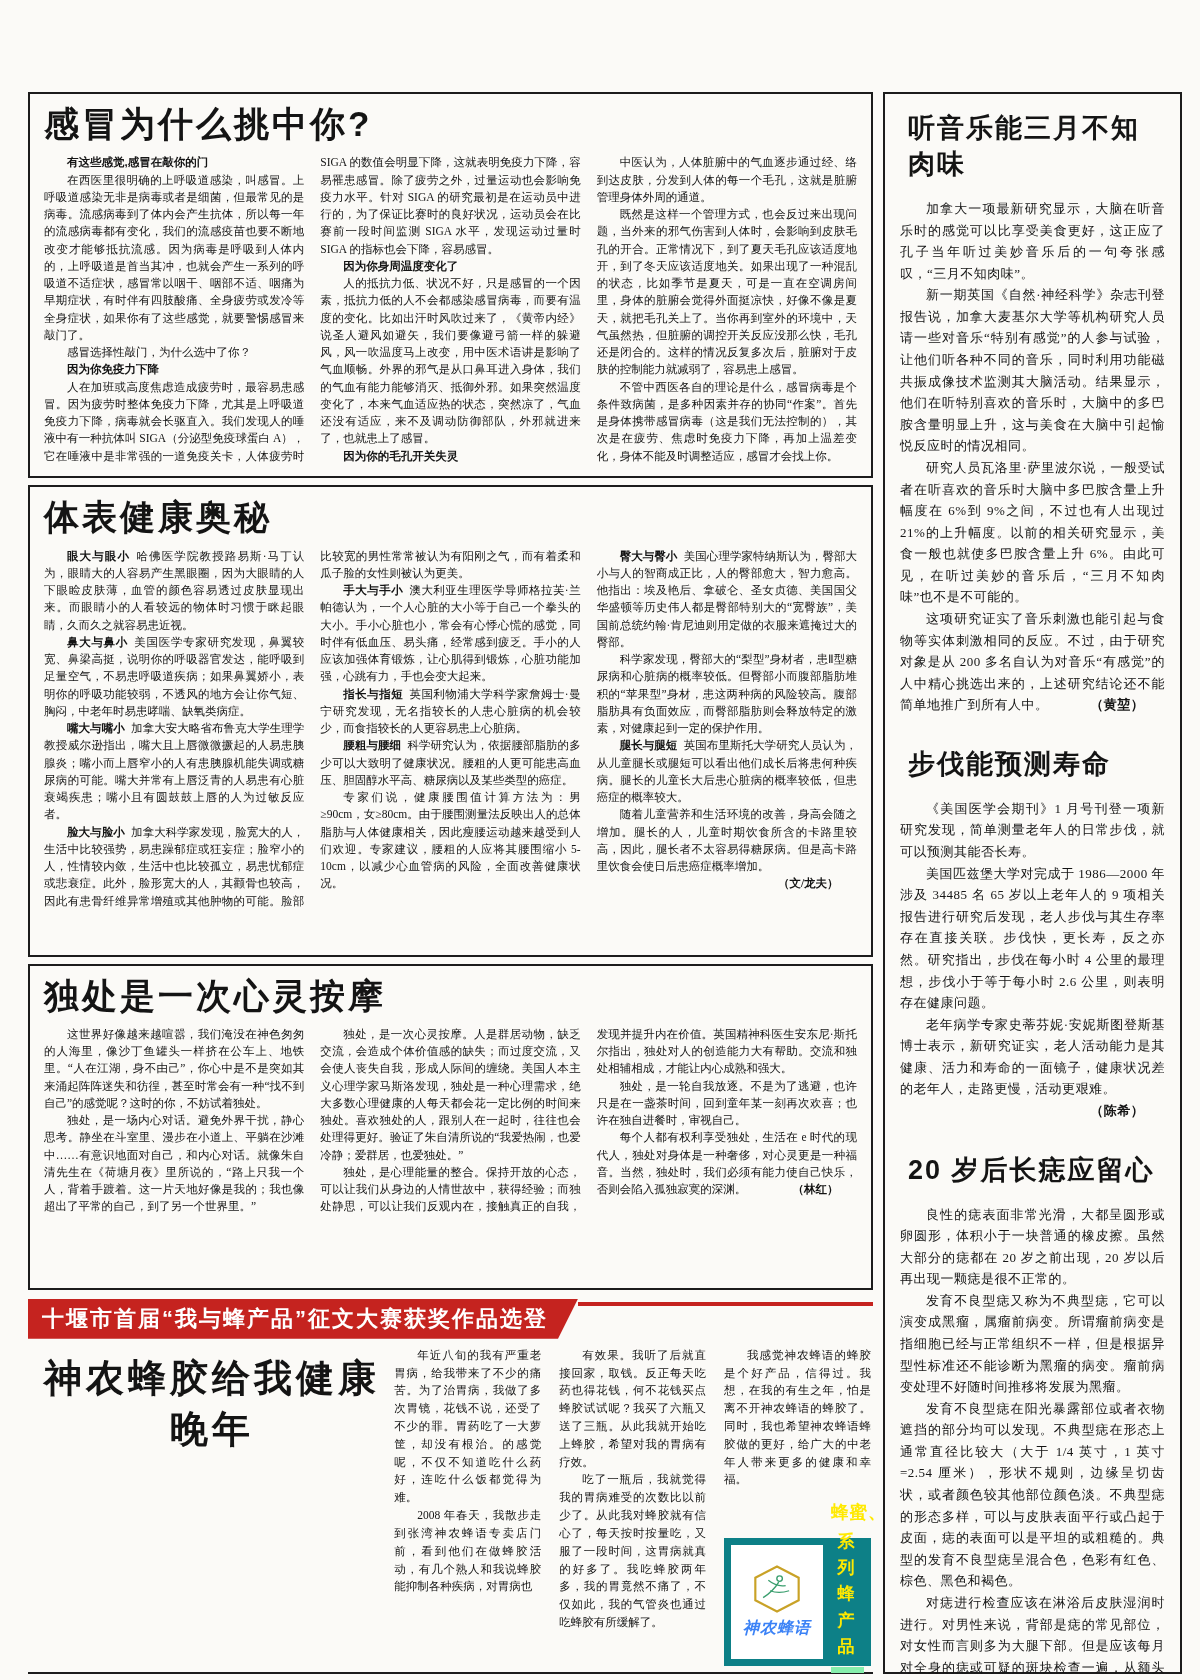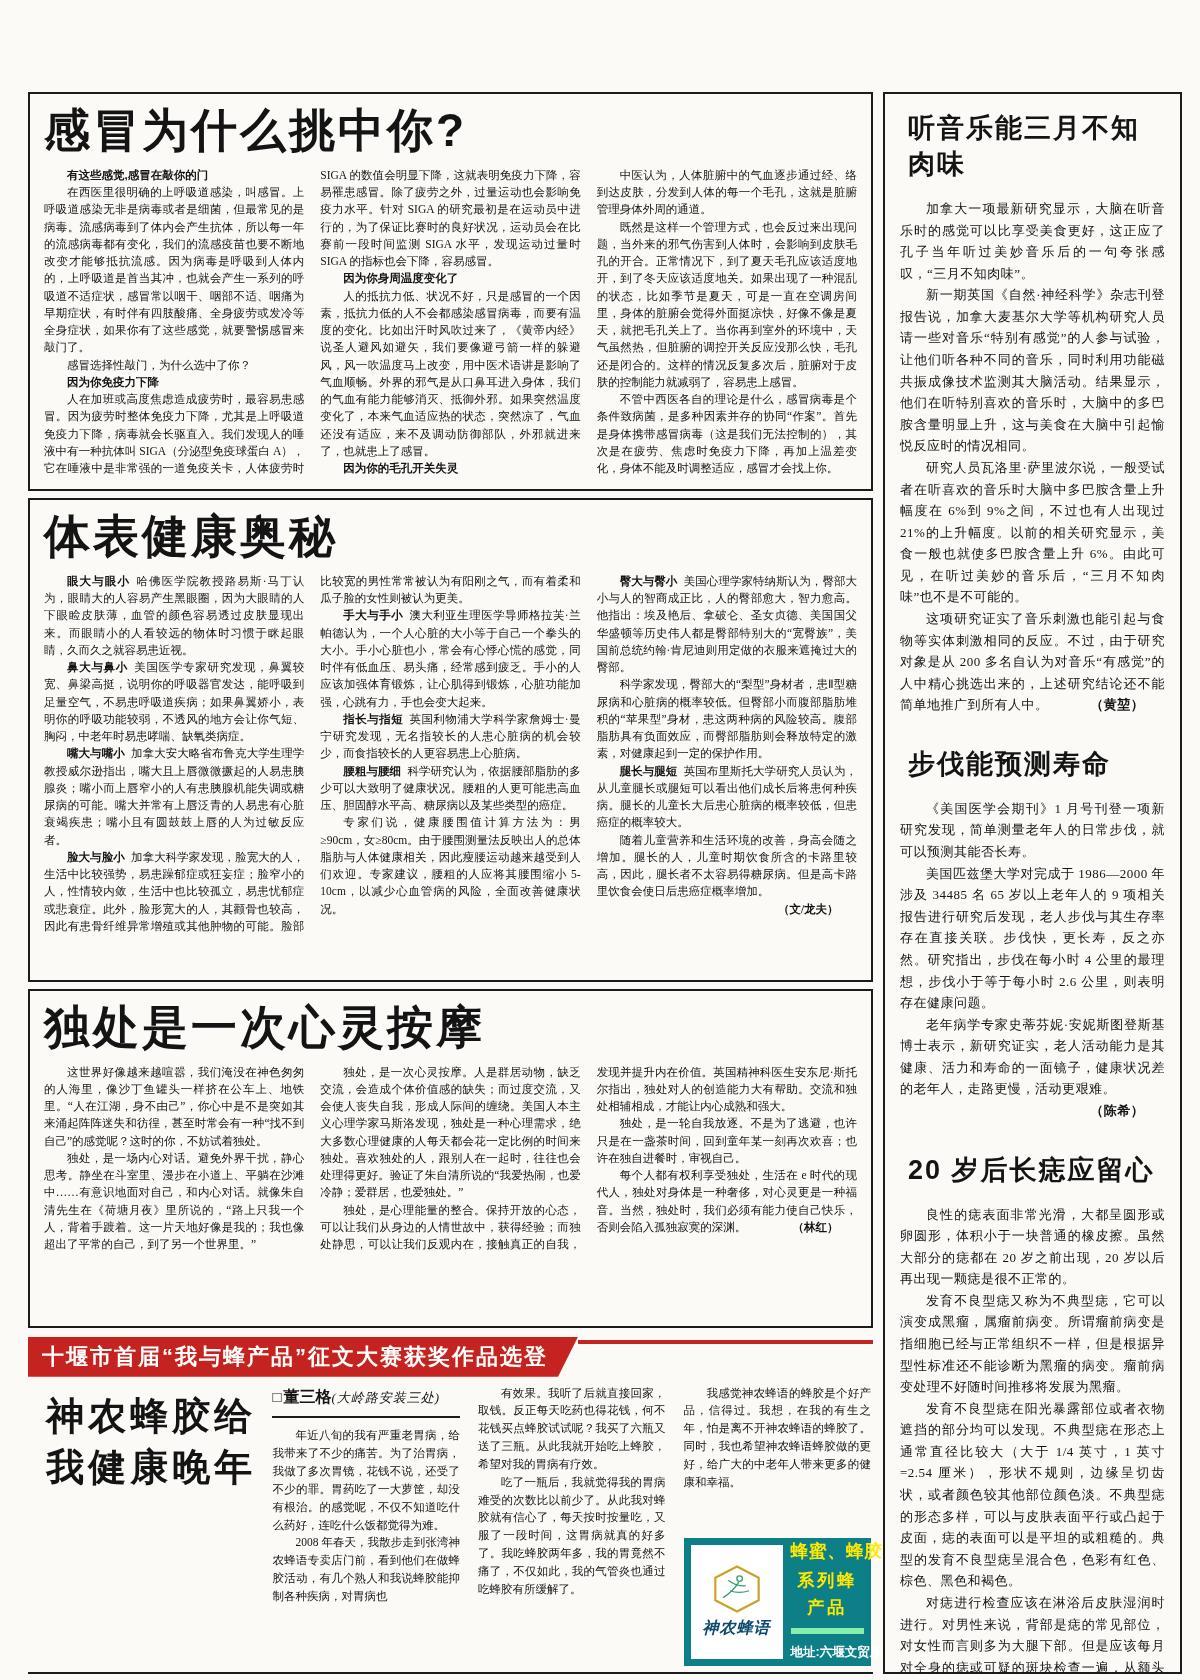--- a/index.html
+++ b/index.html
@@ -20,21 +20,21 @@
   .mast-page{font-style:italic;font-size:27px;}
   .dateline{margin-top:5px;font-size:15px;font-weight:bold;font-style:italic;letter-spacing:.5px;}
 
   
   .content{position:absolute;top:92px;left:28px;right:18px;bottom:6px;display:flex;gap:10px;}
   .main-col{width:845px;flex:0 0 845px;display:flex;flex-direction:column;}
   .sidebar{flex:1;border:2px solid #1c1c1c;padding:16px 15px 14px;display:flex;flex-direction:column;gap:30px;background:#fbfaf7;}
 
   
   .box{border:2px solid #1c1c1c;padding:8px 14px 10px;margin-bottom:7px;background:#fbfaf7;}
-  .art-title{font-family:"Liberation Sans",sans-serif;font-weight:900;font-size:46px;letter-spacing:3px;margin:2px 0 10px;line-height:1.15;}
+  .art-title{font-family:"Liberation Sans",sans-serif;font-weight:900;font-size:35px;letter-spacing:3px;margin:2px 0 10px;line-height:1.15;}
   .cols{column-count:3;column-gap:16px;font-size:11.5px;line-height:1.5;text-align:justify;overflow:hidden;}
   .cols-cold{height:312px;}
   .cols-secrets{height:397px;}
   .cols-alone{height:252px;}
   .para{margin:0;text-indent:2em;}
   .lead{font-family:"Liberation Sans",sans-serif;font-weight:bold;margin-right:.55em;}
   .byline{font-weight:bold;float:right;margin-right:1.6em;}
 
   
   .banner-row{display:flex;align-items:flex-start;margin:2px 0 8px;}
@@ -50,21 +50,21 @@
   .prop-cols{flex:1;display:flex;gap:18px;font-size:11.5px;line-height:1.55;text-align:justify;}
   .pcol{flex:1;min-width:0;display:flex;flex-direction:column;}
   .author-line{border-bottom:2px solid #1c1c1c;padding-bottom:7px;margin-bottom:9px;text-indent:0;font-size:13px;white-space:nowrap;}
   .author-sq{font-size:15px;margin-right:2px;}
   .author-name{font-family:"Liberation Sans",sans-serif;font-weight:bold;font-size:16px;}
   .author-note{font-style:italic;font-size:13px;letter-spacing:1px;}
 
   
   .ad{margin-top:auto;background:#0d8087;padding:7px;display:flex;gap:8px;height:128px;box-sizing:border-box;}
   .ad-logo{background:#fff;width:92px;flex:0 0 92px;display:flex;flex-direction:column;align-items:center;justify-content:center;gap:2px;padding:3px 2px;box-sizing:border-box;}
-  .ad-brand{font-weight:900;font-style:italic;font-size:16px;letter-spacing:1px;color:#0c4a6e;}
+  .ad-brand{font-weight:900;font-style:italic;font-size:16px;letter-spacing:1px;color:#3b82f6;}
   .ad-main{flex:1;display:flex;flex-direction:column;justify-content:center;text-align:center;min-width:0;}
   .ad-line1{color:#ffe900;font-family:"Liberation Sans",sans-serif;font-weight:900;font-size:17.5px;letter-spacing:1px;white-space:nowrap;}
   .ad-line2{color:#ffe900;font-family:Liberation Sans, sans-serif;font-weight:900;font-size:17px;letter-spacing:3px;margin-top:3px;}
   .ad-bottom{display:flex;align-items:center;justify-content:flex-start;gap:5px;margin-top:7px;border-top:6px solid #86efac;padding-top:5px;}
   .ad-address{color:#fff;font-family:"Liberation Sans",sans-serif;font-weight:bold;font-size:12.5px;white-space:nowrap;}
   .ad-phone{color:#ffe900;font-family:"Liberation Sans",sans-serif;font-weight:900;font-style:italic;font-size:27px;line-height:1;letter-spacing:1px;}
 
   
   .sb-article{}
   .sb-title{font-family:"Liberation Sans",sans-serif;font-weight:900;font-size:27px;letter-spacing:2px;margin:0 8px 16px;}
@@ -159,23 +159,20 @@
 
       <div class="banner-row">
         <div class="banner">十堰市首届“我与蜂产品”征文大赛获奖作品选登</div>
         <div class="banner-tail"></div>
       </div>
 
       <section class="propolis">
         <h1 class="prop-title">神农蜂胶给我健康晚年</h1>
         <div class="prop-cols">
           <div class="pcol">
-            <div class="author-line">
-              <span class="author-sq">□</span><span class="author-name">董三格</span><span class="author-note">(大岭路安装三处)</span>
-            </div>
             <div>
 
                 <p class="para"><span>年近八旬的我有严重老胃病，给我带来了不少的痛苦。为了治胃病，我做了多次胃镜，花钱不说，还受了不少的罪。胃药吃了一大萝筐，却没有根治。的感觉呢，不仅不知道吃什么药好，连吃什么饭都觉得为难。</span></p>
 
                 <p class="para"><span>2008 年春天，我散步走到张湾神农蜂语专卖店门前，看到他们在做蜂胶活动，有几个熟人和我说蜂胶能抑制各种疾病，对胃病也</span></p>
               </div>
           </div>
           <div class="pcol">
             <div>
 

